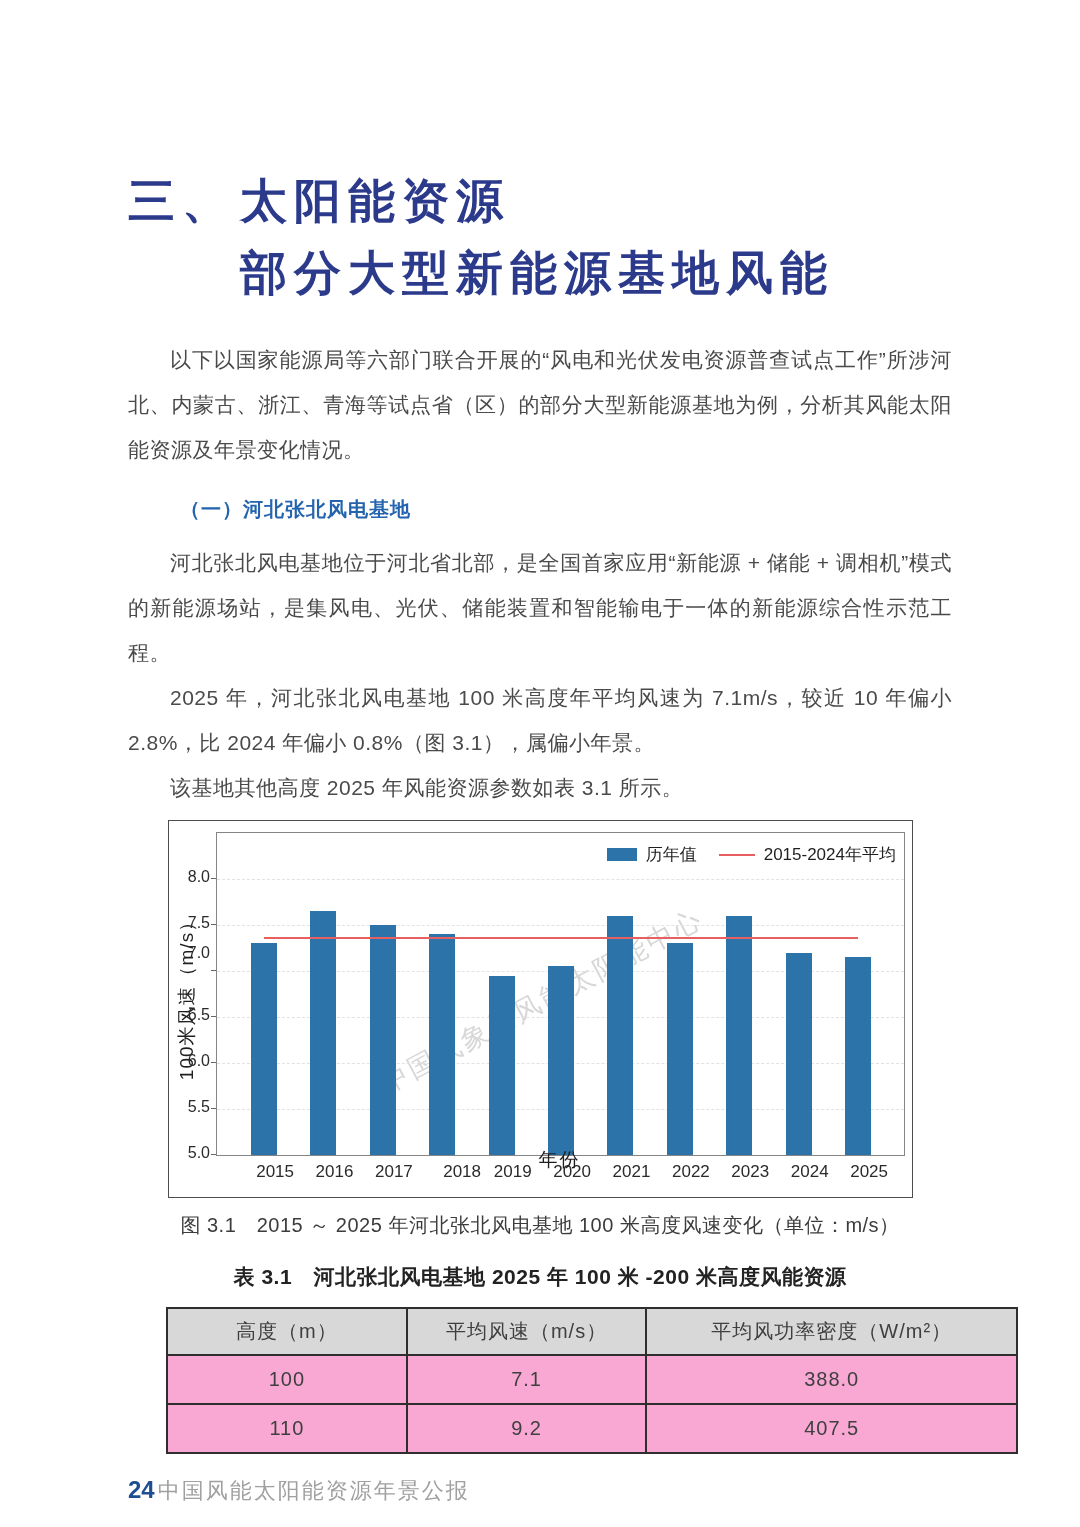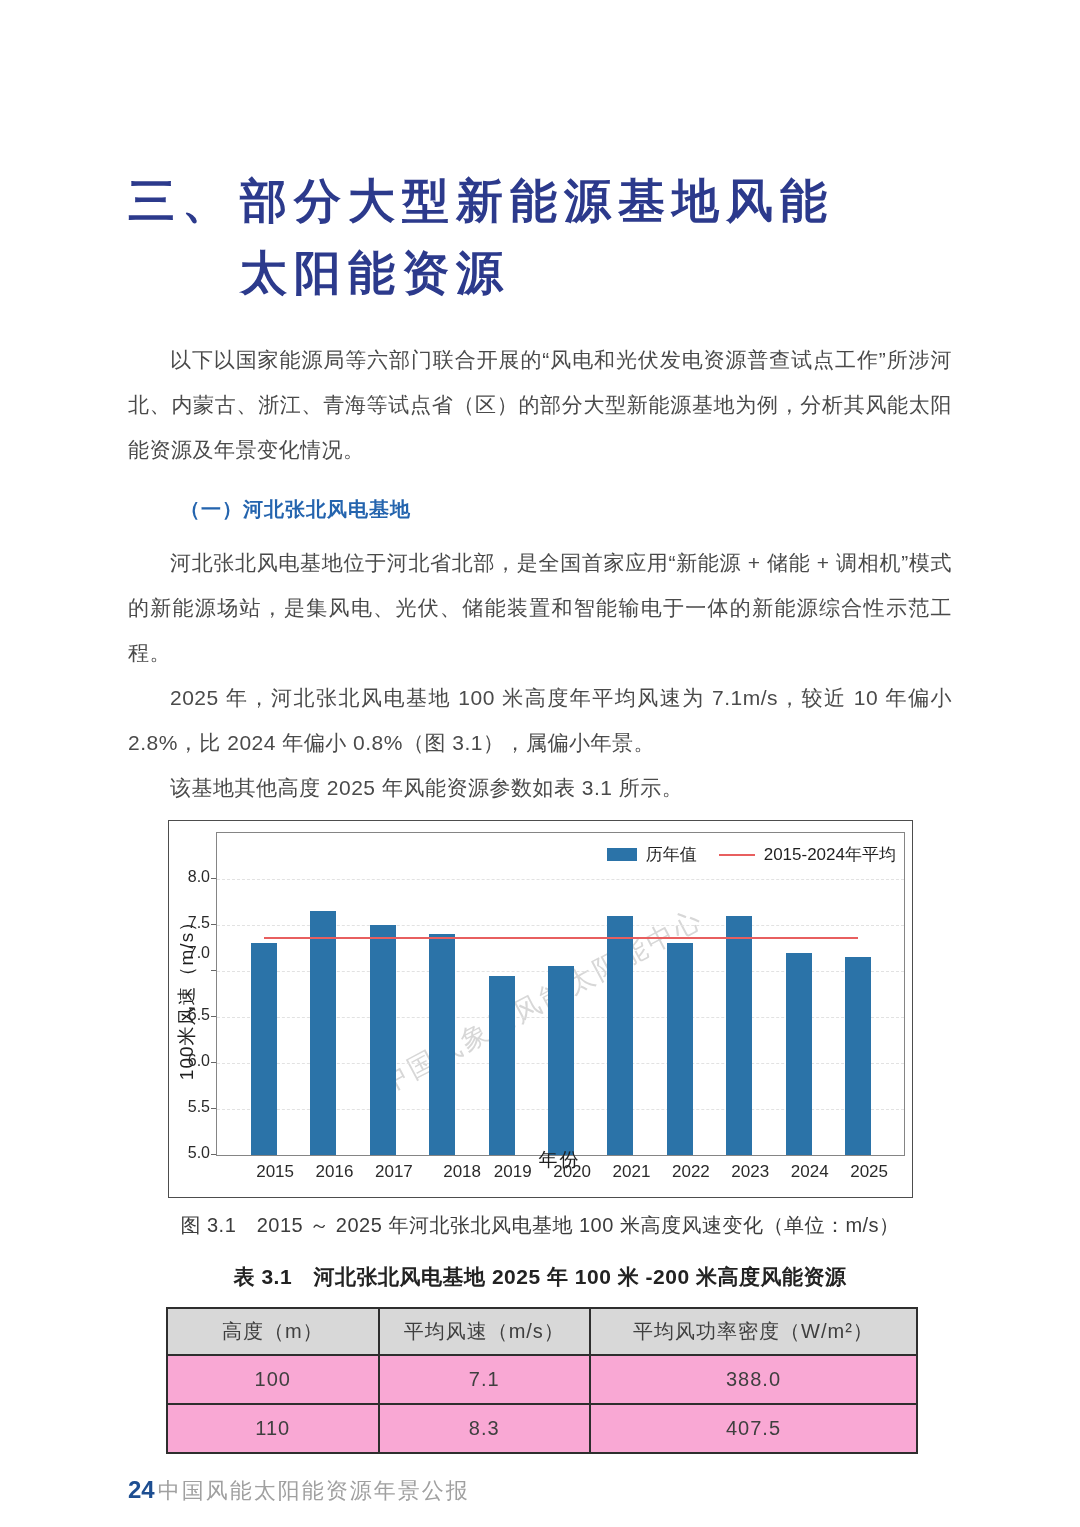--- a/index.html
+++ b/index.html
@@ -108,21 +108,21 @@
   }
 
   
   .table-caption{
     margin-top:24px;
     text-align:center;
     font-size:21px;font-weight:700;color:#222222;letter-spacing:0.5px;
   }
   table.data-table{
     margin:16px 7px 0 38px;
-    width:752px;
+    width:852px;
     border-collapse:collapse;
     table-layout:fixed;
     padding-left:24px;
   }
   table.data-table th, table.data-table td{
     border:2px solid #2e2e2e;
     text-align:center;
     font-size:20px;
     color:#3f3f3f;
     font-weight:400;
@@ -141,22 +141,22 @@
 </style>
 </head>
 <body>
 
 <div class="page">
   <div class="content">
 
     <div class="chapter-title" style="color: rgb(44, 58, 140);">
       <span class="chapter-no">三、</span>
       <div class="chapter-text">
+        <div>太阳能资源</div>
         <div>部分大型新能源基地风能</div>
-        <div>太阳能资源</div>
       </div>
     </div>
 
     <p class="body-par mt-first">以下以国家能源局等六部门联合开展的“风电和光伏发电资源普查试点工作”所涉河北、内蒙古、浙江、青海等试点省（区）的部分大型新能源基地为例，分析其风能太阳能资源及年景变化情况。</p>
 
     <h2 class="section-heading" style="color: rgb(36, 100, 174);">（一）河北张北风电基地</h2>
 
     <div class="par-group">
       <p class="body-par">河北张北风电基地位于河北省北部，是全国首家应用“新能源 + 储能 + 调相机”模式的新能源场站，是集风电、光伏、储能装置和智能输电于一体的新能源综合性示范工程。</p>
       <p class="body-par">2025 年，河北张北风电基地 100 米高度年平均风速为 7.1m/s，较近 10 年偏小 2.8%，比 2024 年偏小 0.8%（图 3.1），属偏小年景。</p>
@@ -242,21 +242,21 @@
           </tr>
       </thead>
       <tbody>
           <tr>
             <td>100</td>
             <td>7.1</td>
             <td>388.0</td>
           </tr>
           <tr>
             <td>110</td>
-            <td>8.3</td>
+            <td>9.2</td>
             <td>407.5</td>
           </tr>
         </tbody>
     </table>
 
     <div class="footer">
       <span class="page-number" style="color: rgb(29, 78, 145);">24</span>
       <span class="publication">中国风能太阳能资源年景公报</span>
     </div>
 

